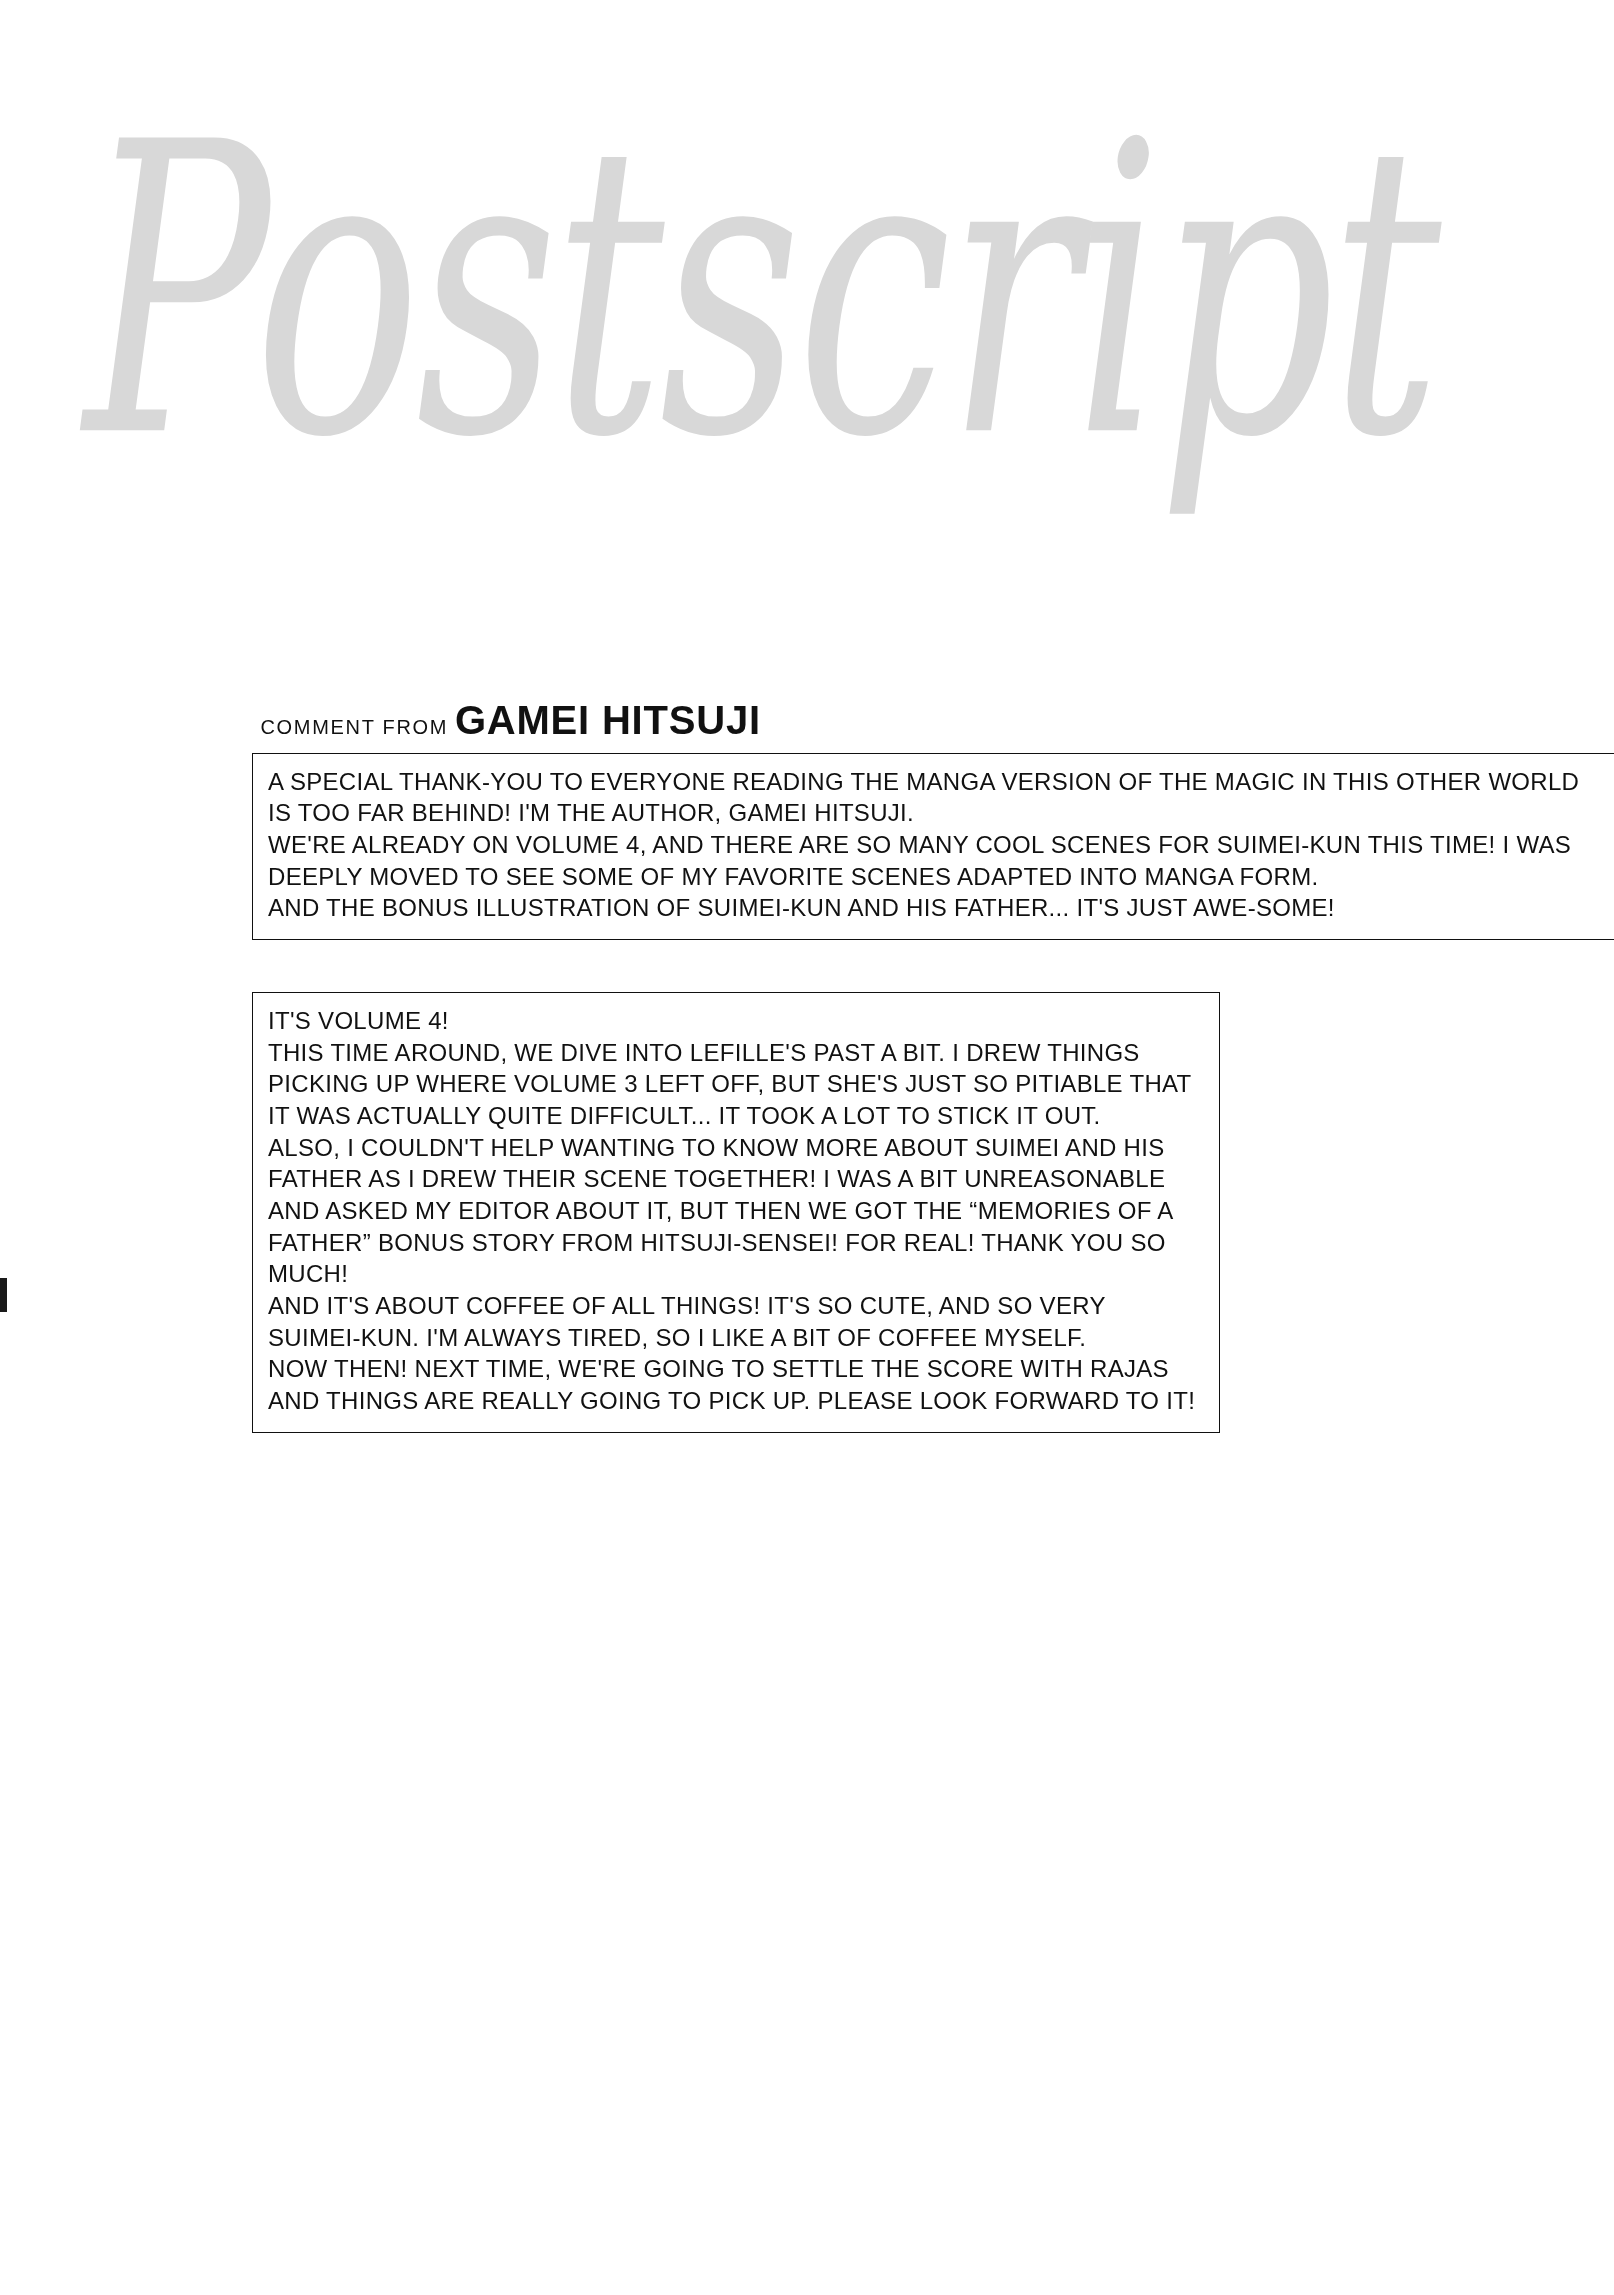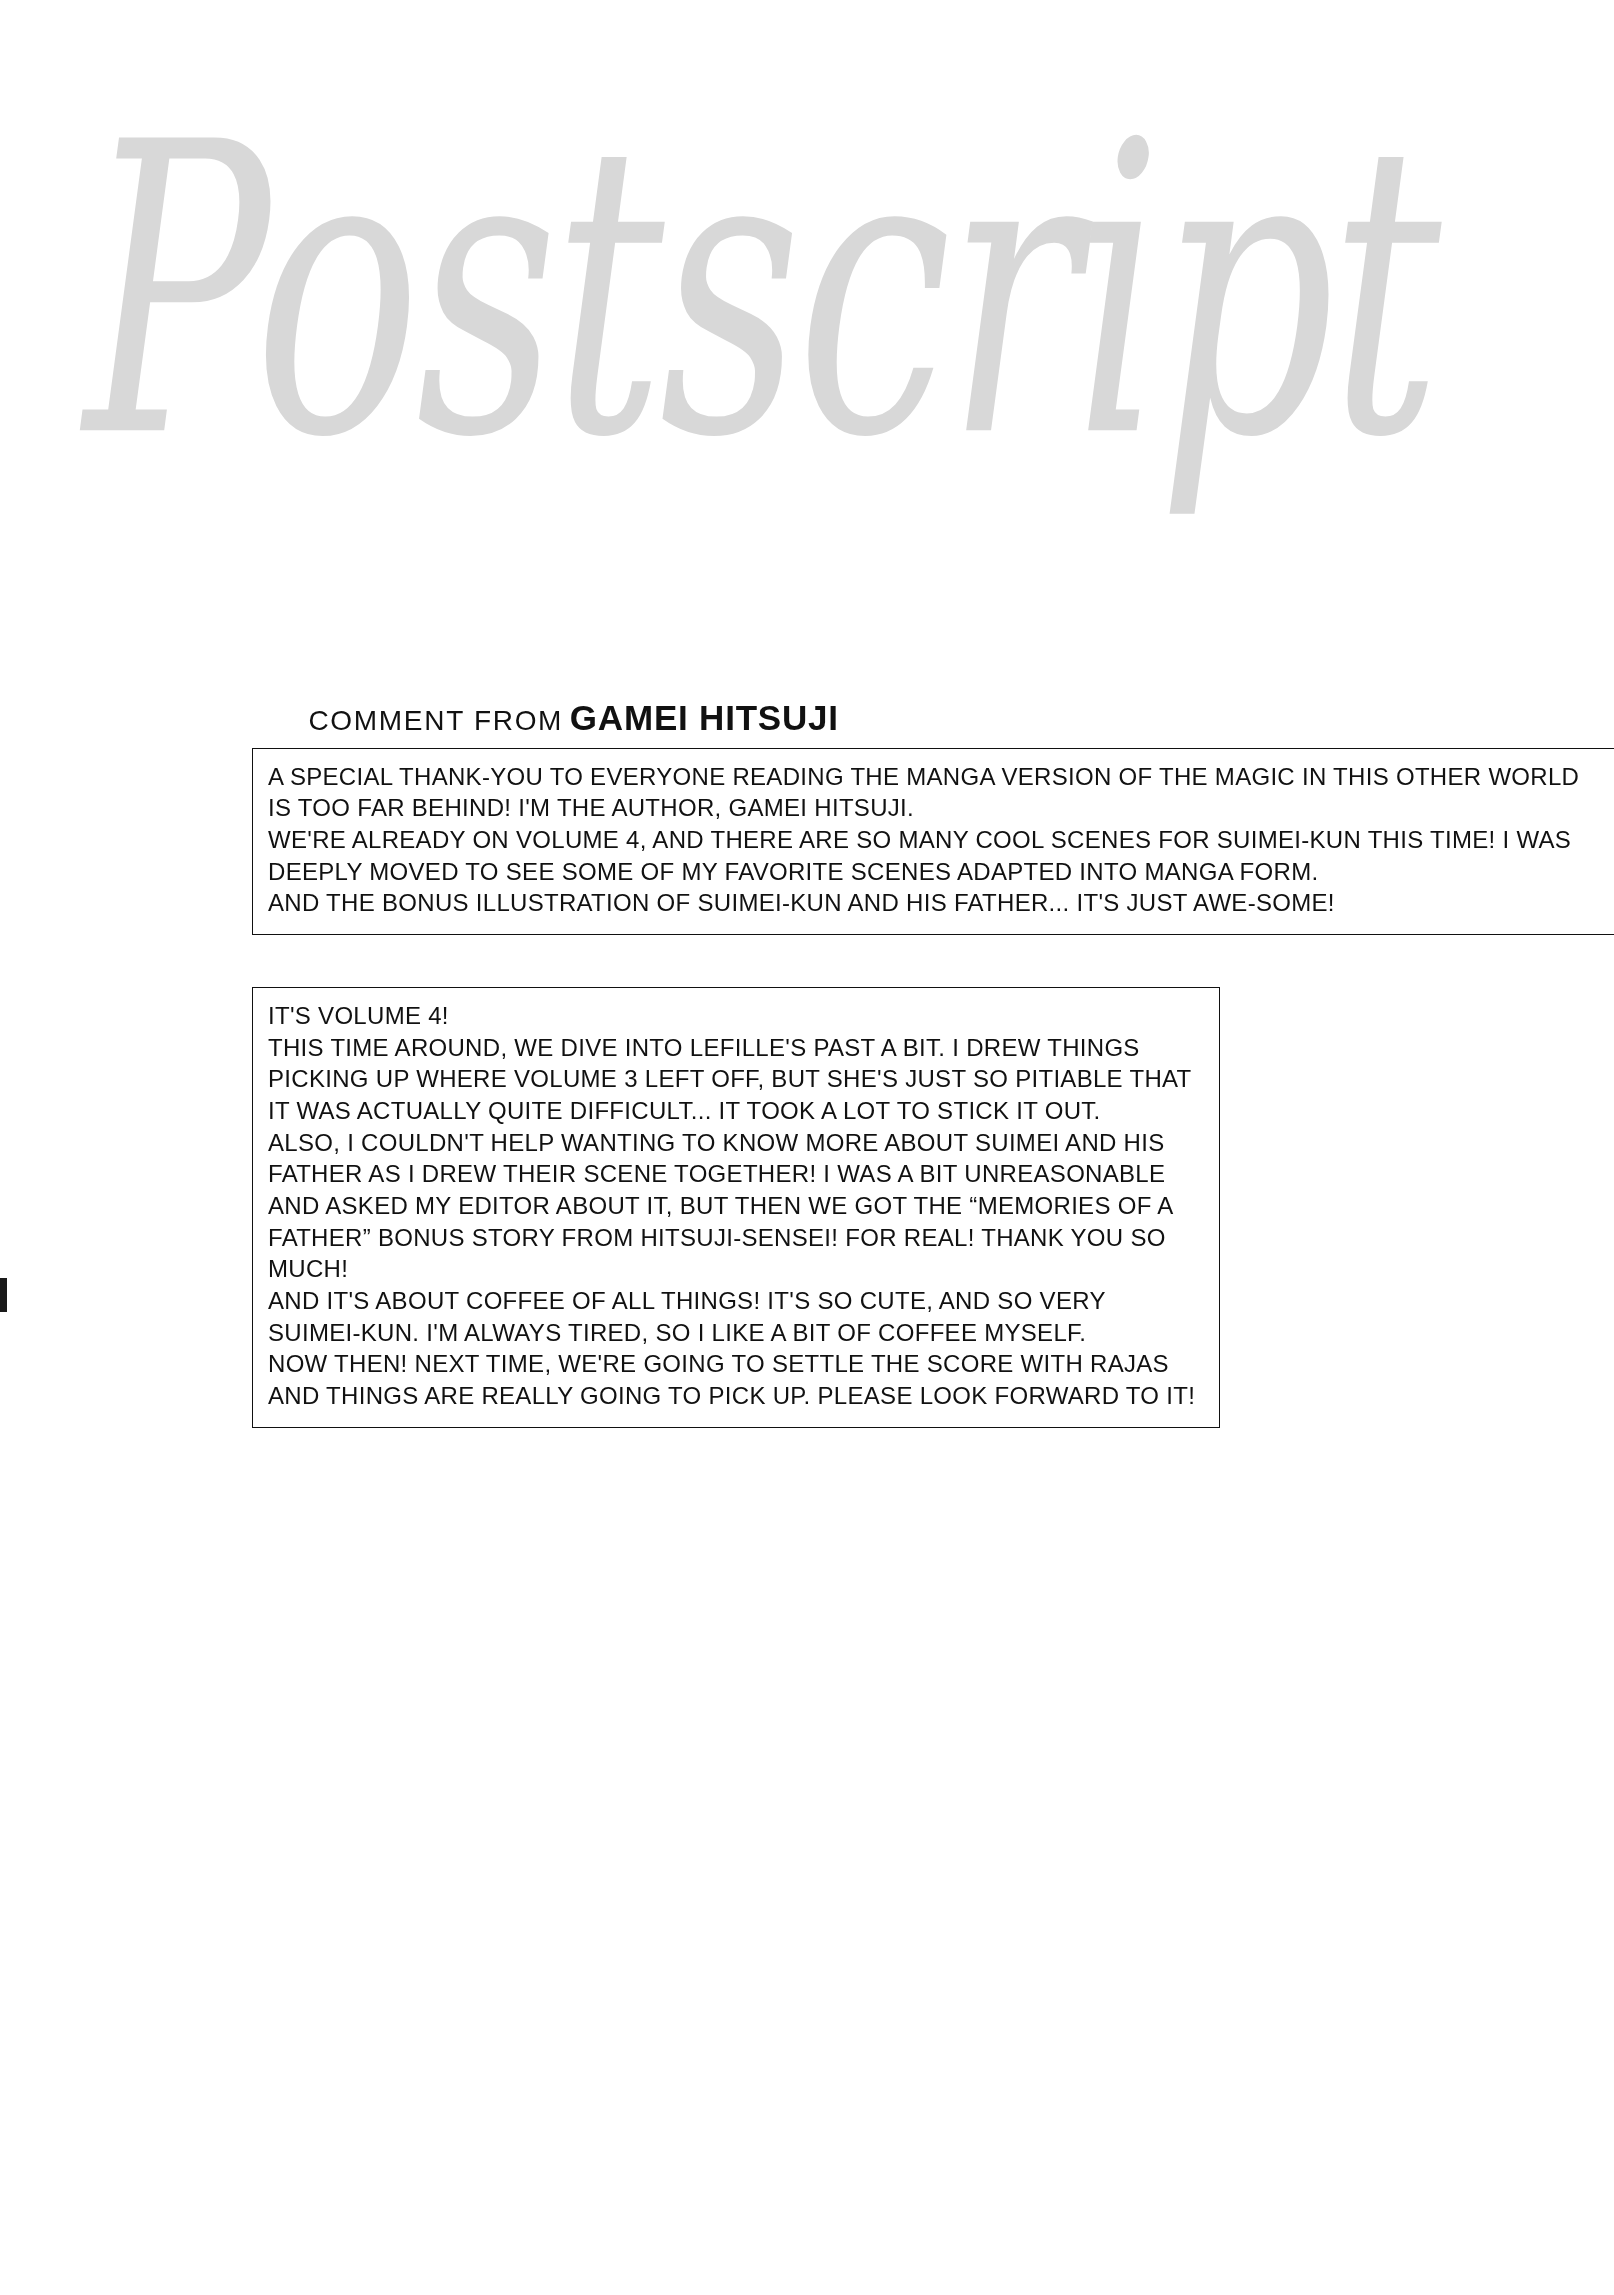--- a/index.html
+++ b/index.html
@@ -51,26 +51,25 @@
   }
 
   .section-heading {
     font-size: 30px;
     letter-spacing: 1px;
     margin: 0 0 10px 8.4px;
     white-space: nowrap;
     font-weight: 400;
   }
   .section-heading .label {
-    font-size: 28px;
+    font-size: 20px;
     letter-spacing: 1.7px;
-    margin-left: 48px;
   }
   .section-heading .name {
-    font-size: 35px;
+    font-size: 40px;
     font-weight: bold;
     letter-spacing: 0.8px;
     margin-left: 6.7px;
   }
 
   .comment-box {
     border: 1.7px solid #111111;
     padding: 11.8px 15px 15px 15px;
     box-sizing: border-box;
   }

